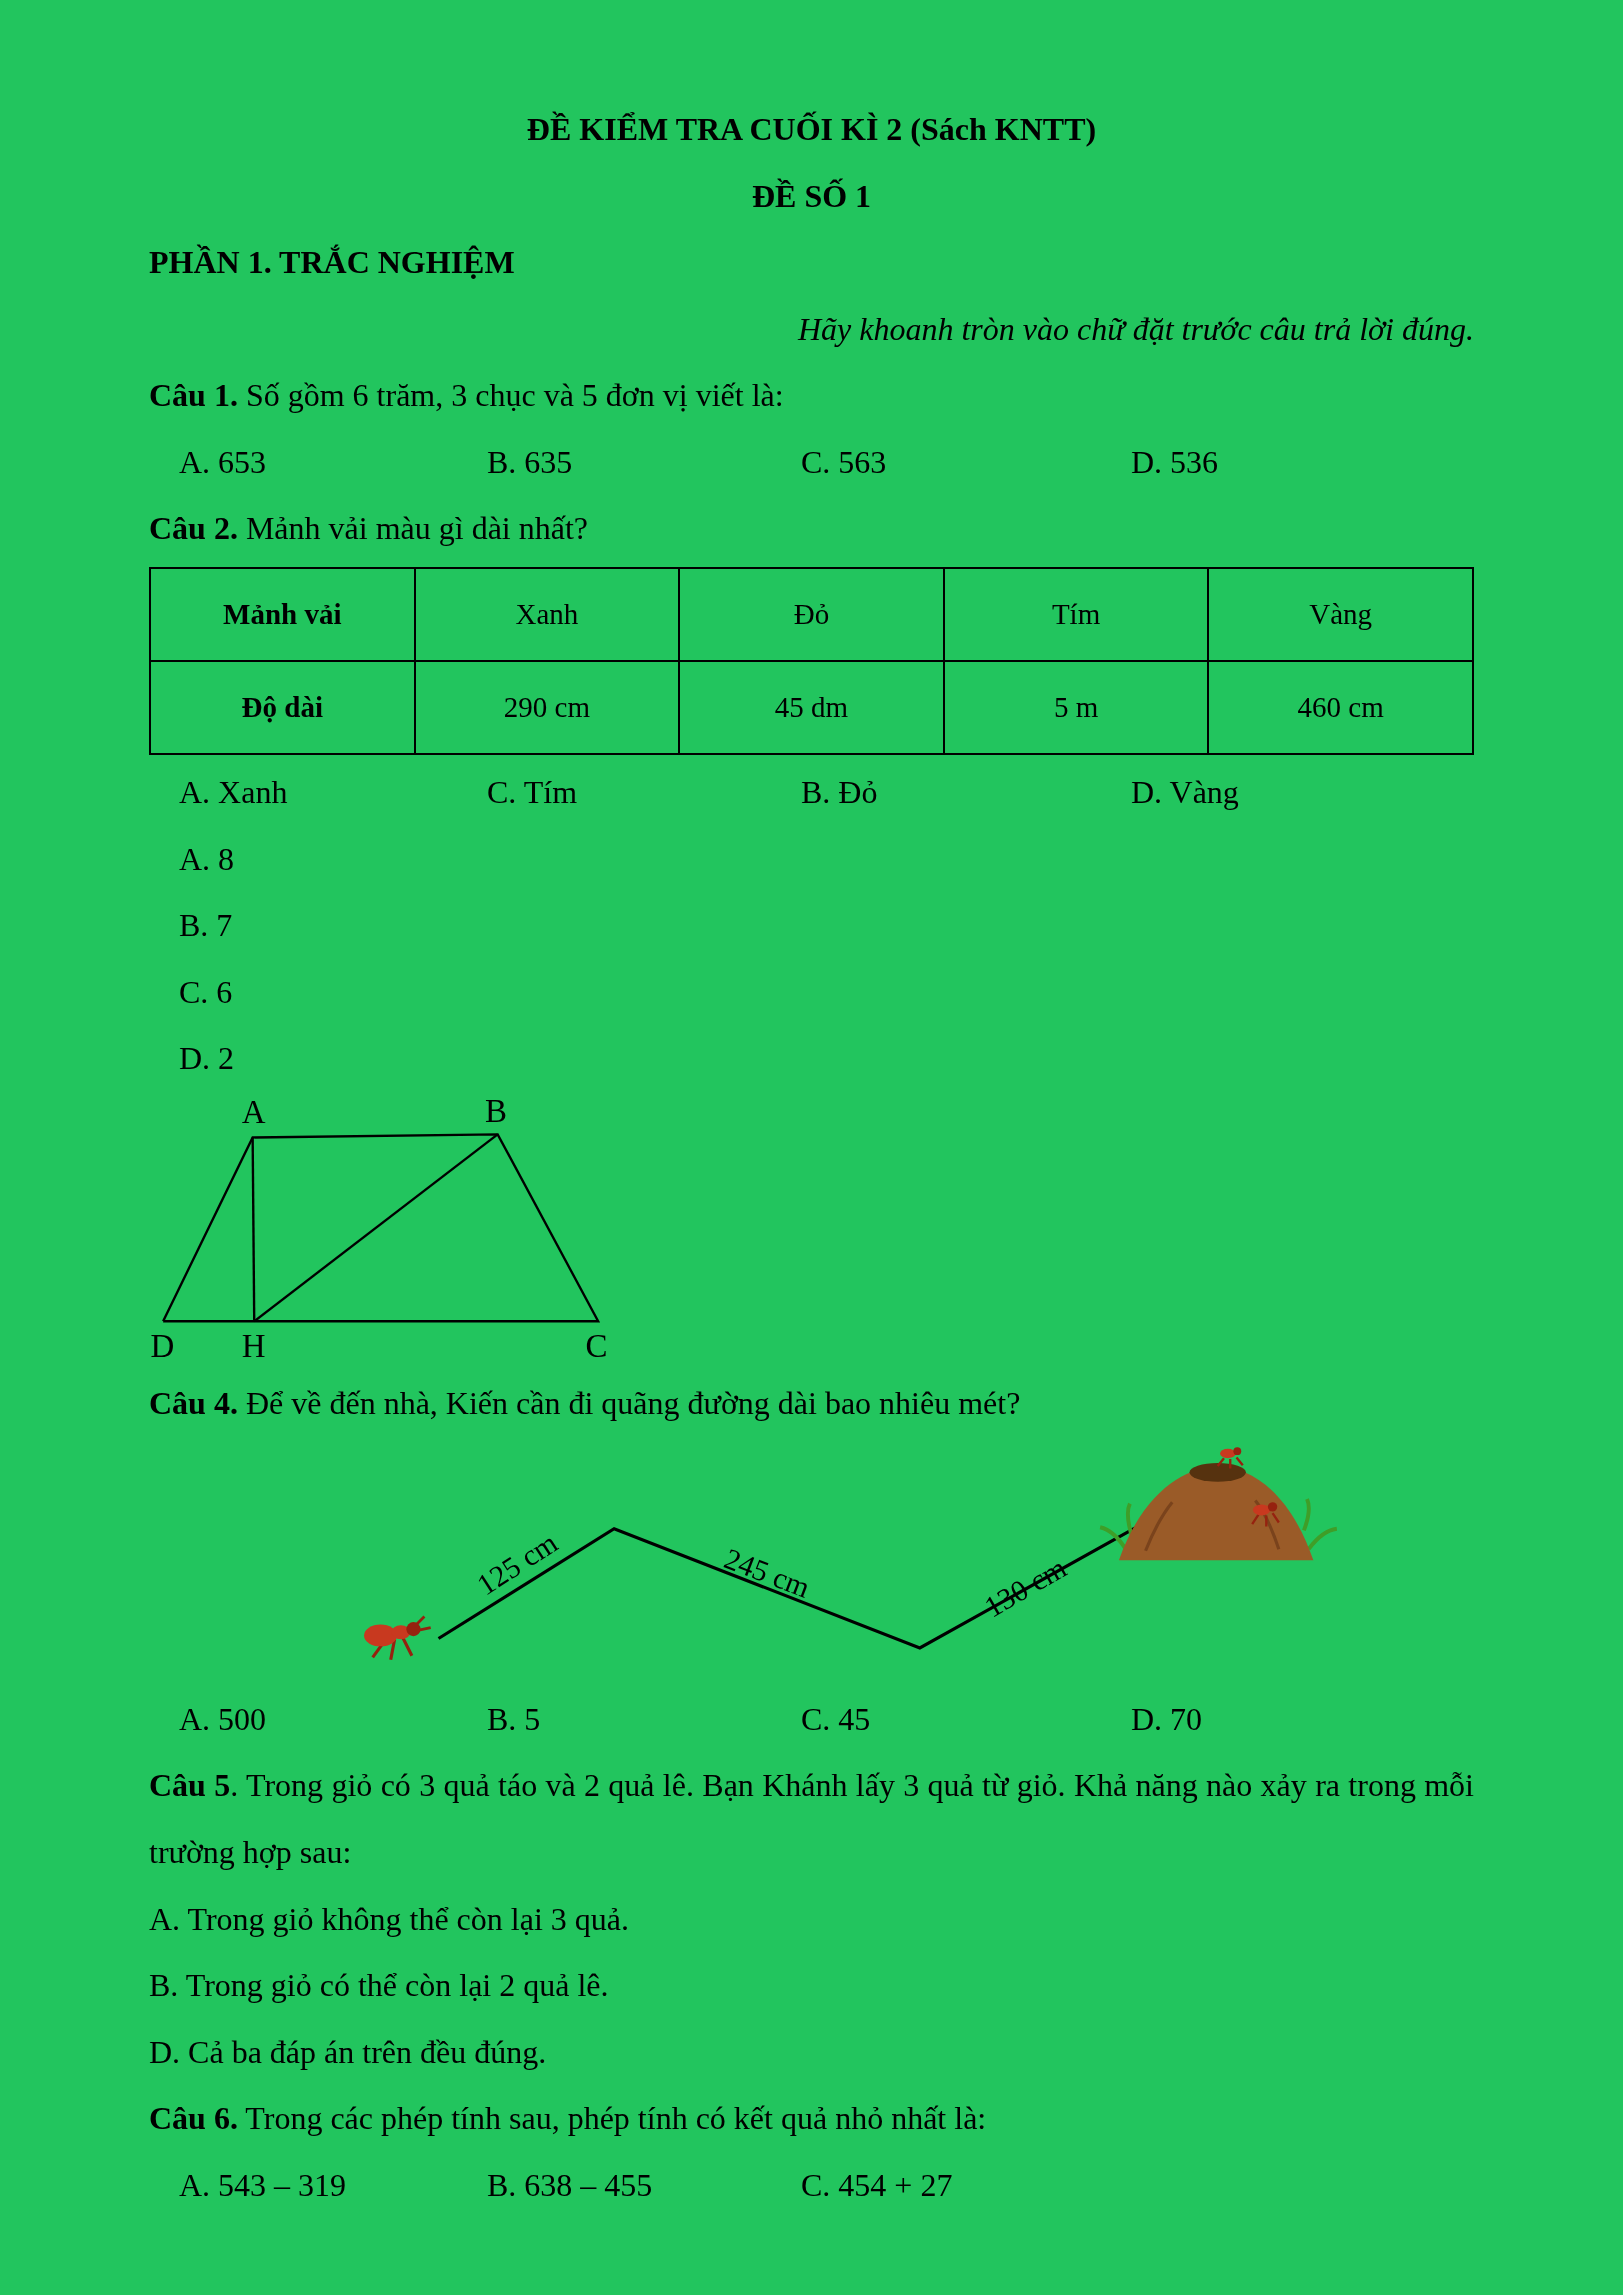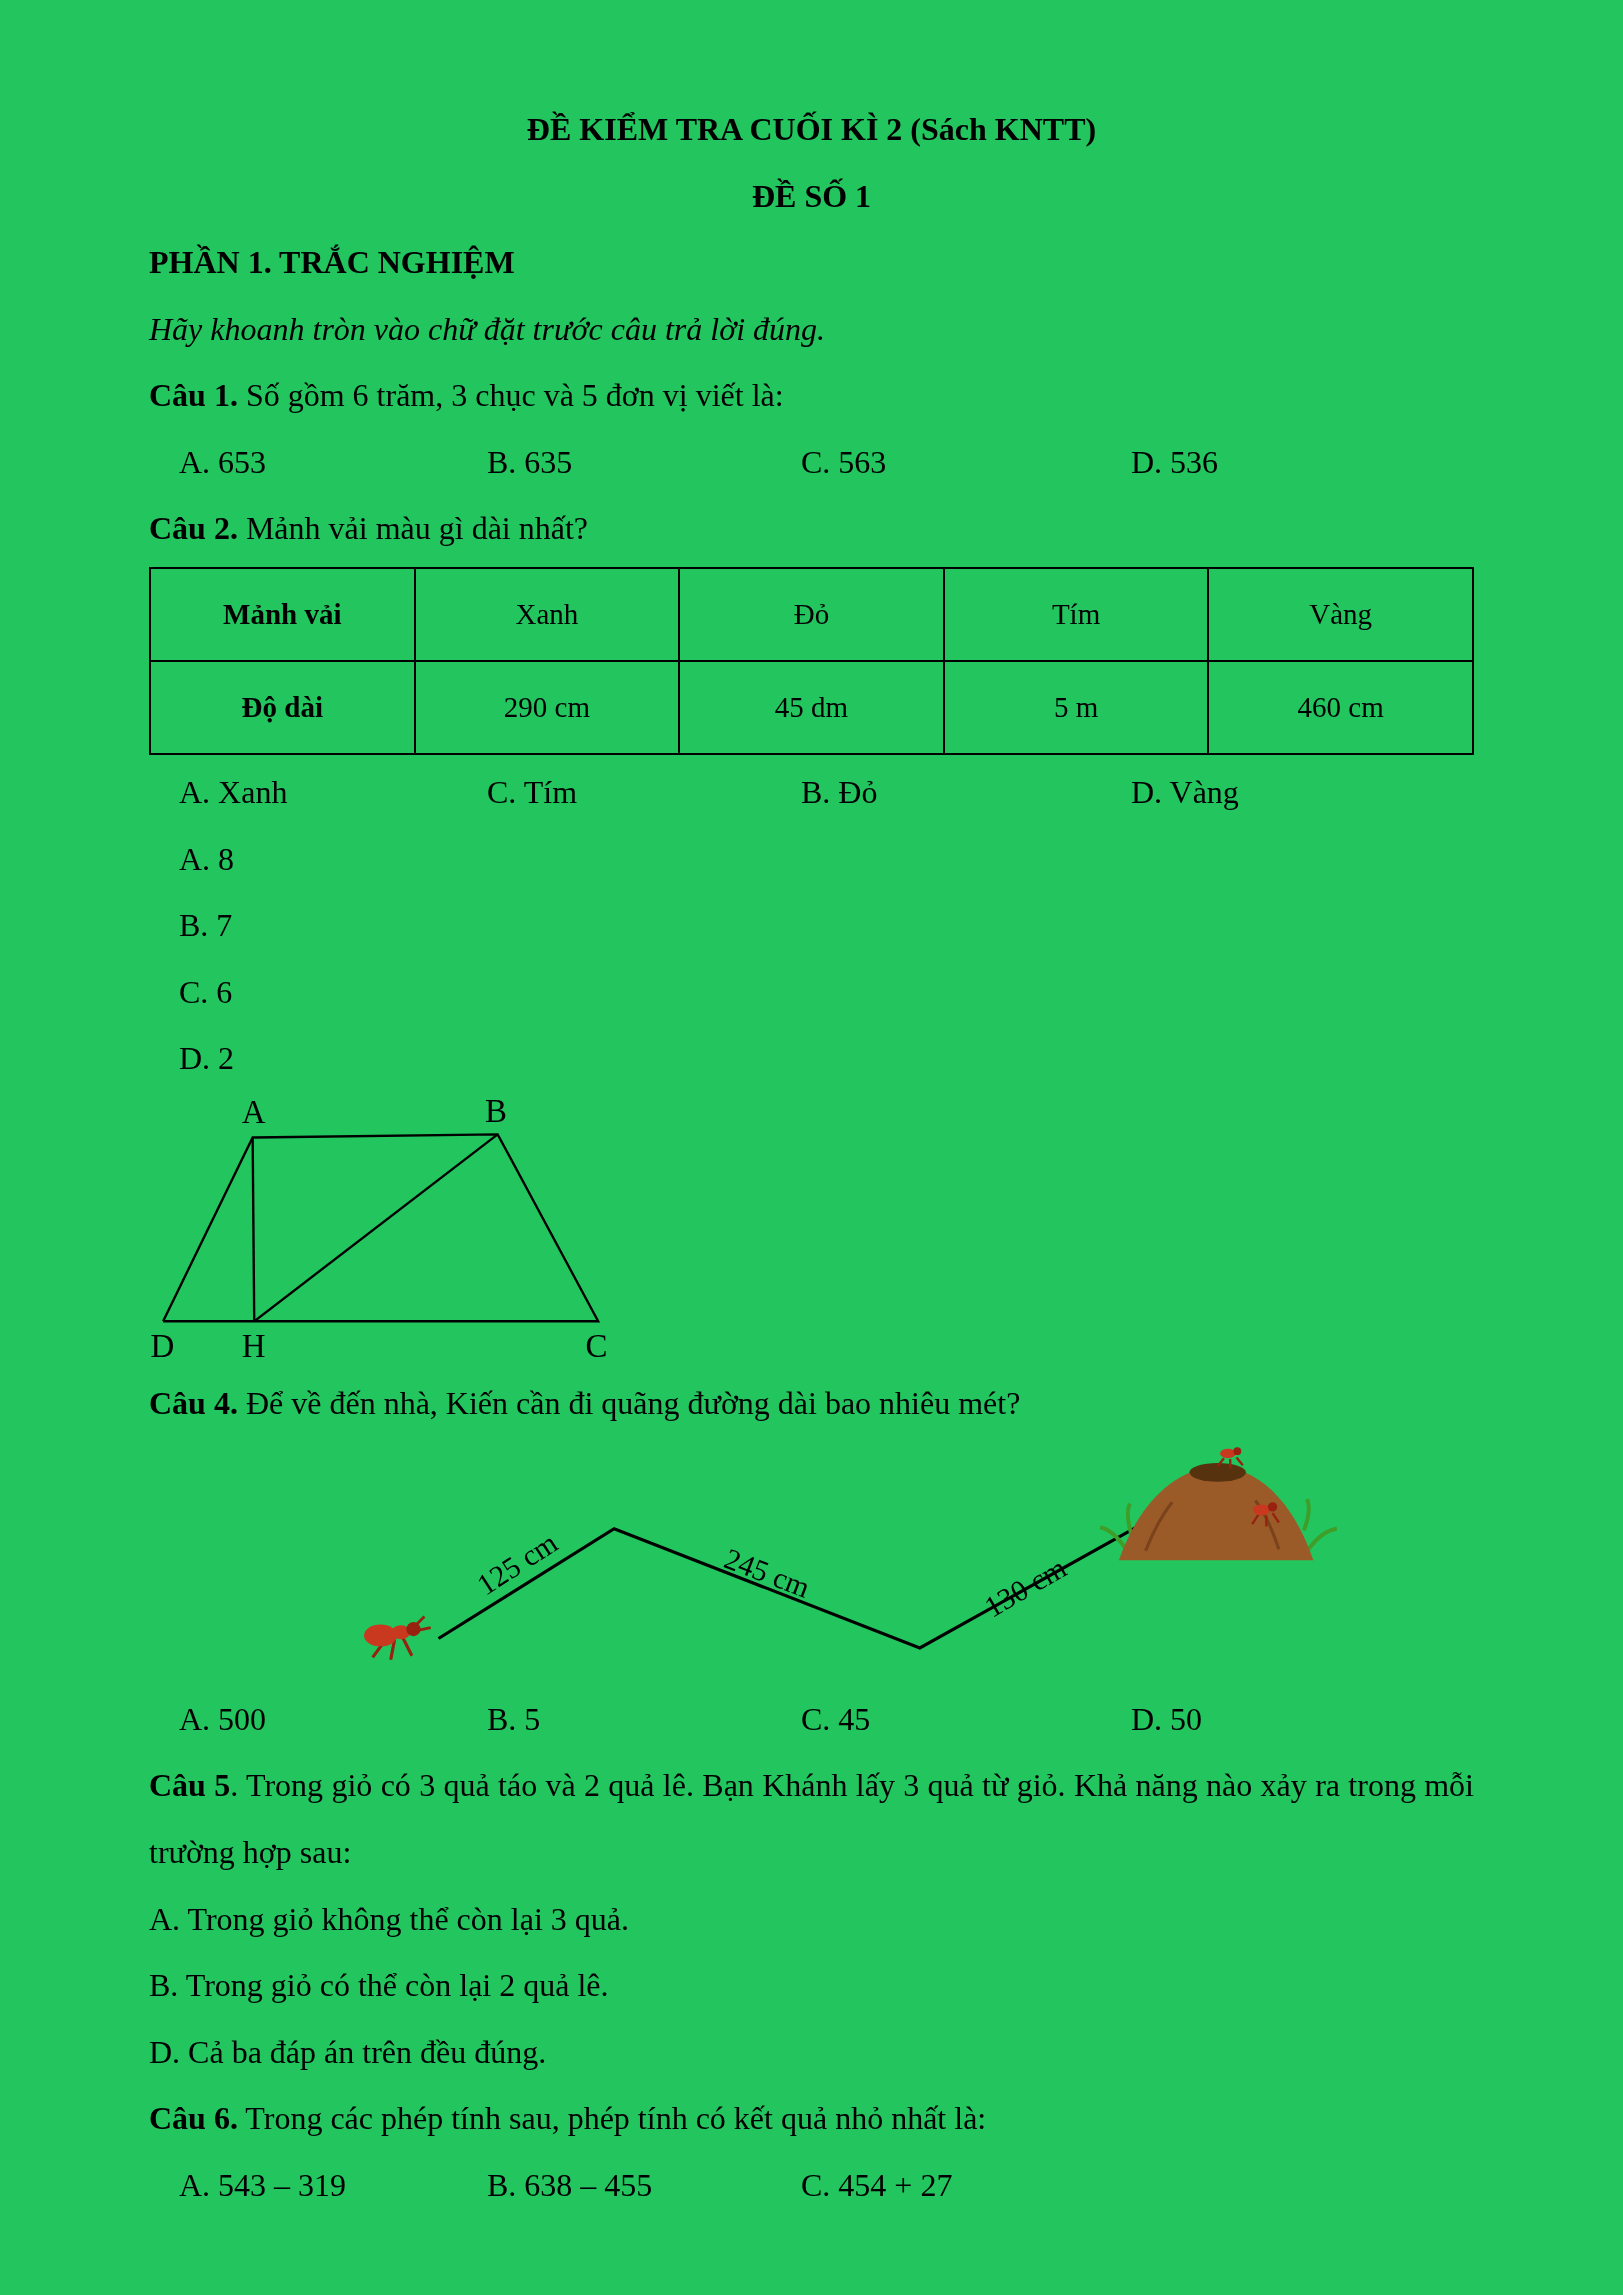--- a/index.html
+++ b/index.html
@@ -12,21 +12,21 @@
     background: #22c55e;
     color: #000000;
     font-family: "Liberation Serif", serif;
     font-size: 32px;
     padding: 96px 149px 47px 149px;
     overflow: hidden;
   }
   .line { line-height: 2.08; }
   .center { text-align: center; }
   .bold { font-weight: bold; }
-  .italic { font-style: italic; }
+  .italic { font-style: italic; text-align: right; }
   .justify { text-align: justify; }
 
   .options-row {
     display: grid;
     grid-template-columns: 308px 314px 330px 1fr;
     padding-left: 30px;
     line-height: 2.08;
   }
 
   table.data {
@@ -155,21 +155,21 @@
           <ellipse cx="-3" cy="0" rx="10" ry="6" fill="#c8391f"></ellipse>
           <circle cx="9" cy="-3" r="5" fill="#96220f"></circle>
         </g>
       </g>
     </svg>
   </div>
   <div class="options-row">
     <span>A. 500</span>
     <span>B. 5</span>
     <span>C. 45</span>
-    <span>D. 50</span>
+    <span>D. 70</span>
   </div>
 
   <p class="line justify"><span class="bold">Câu 5</span><span>. Trong giỏ có 3 quả táo và 2 quả lê. Bạn Khánh lấy 3 quả từ giỏ. Khả năng nào xảy ra trong mỗi trường hợp sau:</span></p>
   <p class="line">A. Trong giỏ không thể còn lại 3 quả.</p>
   <p class="line">B. Trong giỏ có thể còn lại 2 quả lê.</p>
   <p class="line">D. Cả ba đáp án trên đều đúng.</p>
 
   <p class="line"><span class="bold">Câu 6.</span><span> Trong các phép tính sau, phép tính có kết quả nhỏ nhất là:</span></p>
   <div class="options-row">
     <span>A. 543 – 319</span>

